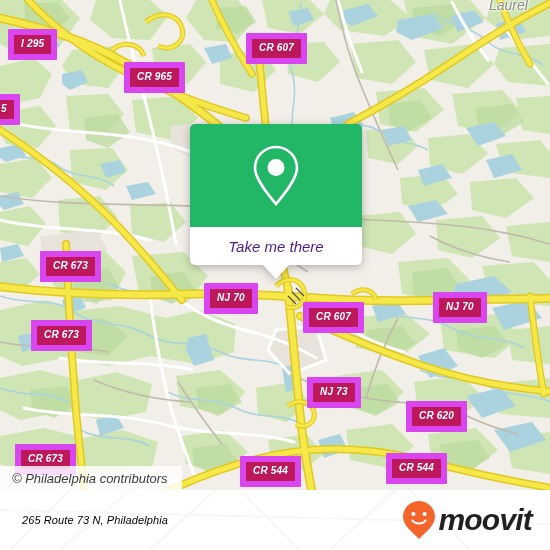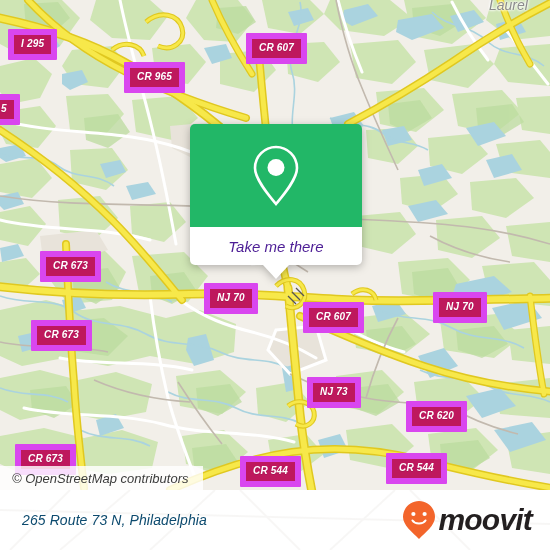--- a/index.html
+++ b/index.html
@@ -130,22 +130,22 @@
     overflow: hidden;
   }
   #footer-watermark {
     position: absolute;
     left: 0; top: 0; width: 550px; height: 60px;
     opacity: 0.10;
     pointer-events: none;
   }
   #footer-address {
     position: relative;
-    color: #0c4a6e;
-    font-size: 14px;
+    color: #000000;
+    font-size: 11px;
     letter-spacing: 0.1px;
     white-space: nowrap;
   }
   #footer-logo {
     position: relative;
     display: flex;
     align-items: center;
     gap: 2px;
   }
   #logo-word {
@@ -438,21 +438,21 @@
           <circle cx="27" cy="24.5" r="8.5" fill="#ffffff"></circle>
         </svg>
       </div>
       <div id="callout-bottom">
         <span>Take me there</span>
         <div id="callout-tail"></div>
       </div>
     </div>
 
     <div id="attribution">
-      <span>© OpenStreetMap contributors</span>
+      <span>© Philadelphia contributors</span>
     </div>
   </div>
 
   <div id="footer">
     <svg id="footer-watermark" viewBox="0 0 550 60">
       <g stroke="#b9b1a6" stroke-width="2" fill="none">
         <path d="M10,60 L70,0"></path>
         <path d="M60,60 L130,0"></path>
         <path d="M150,60 L215,0"></path>
         <path d="M240,0 L300,60"></path>

